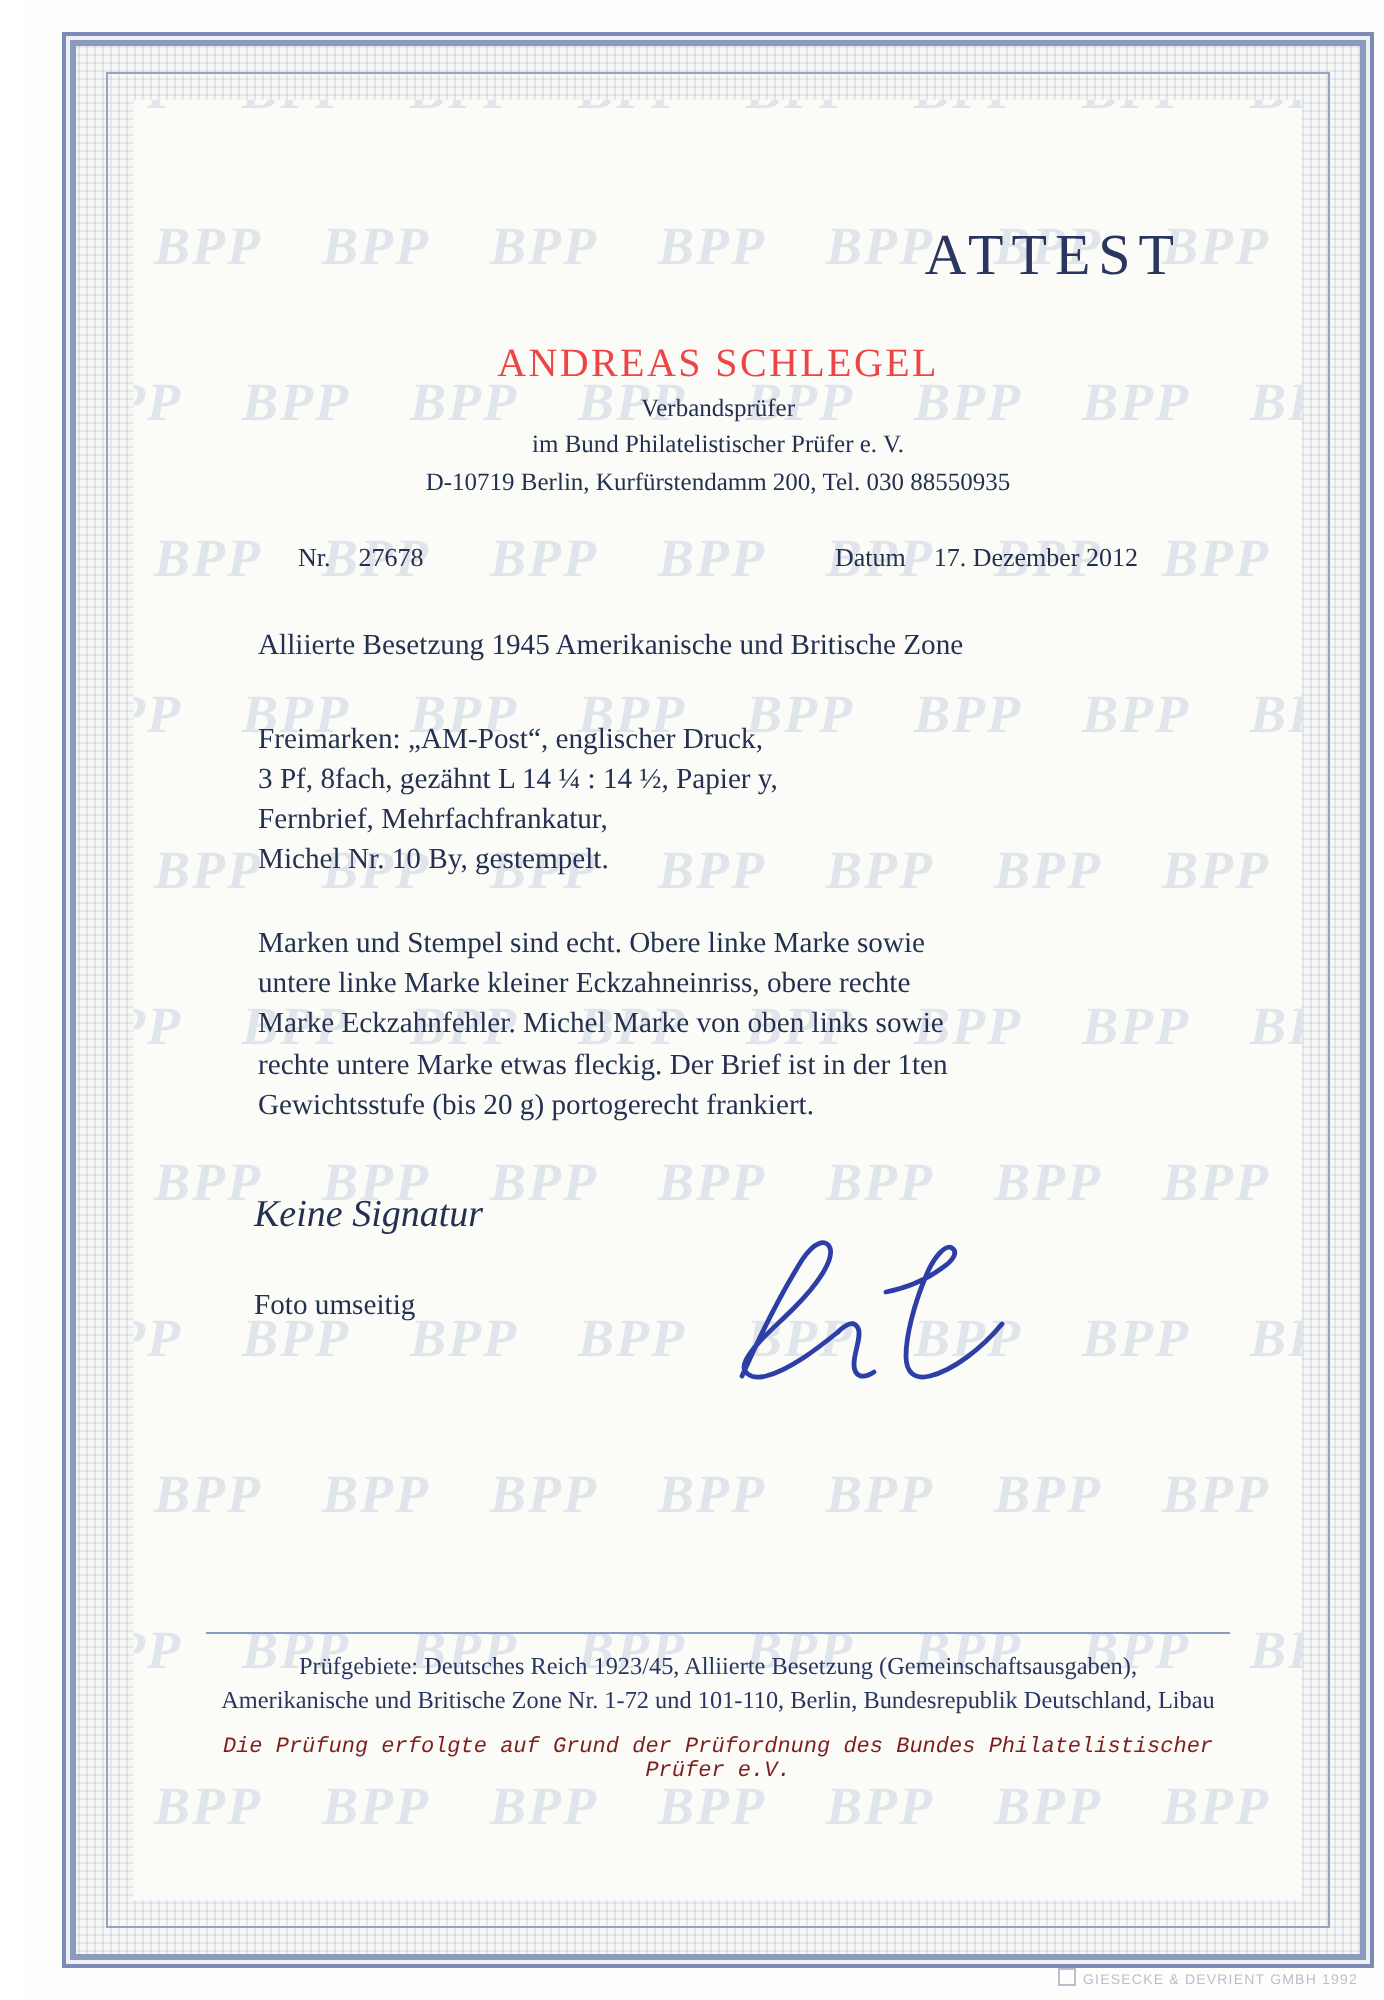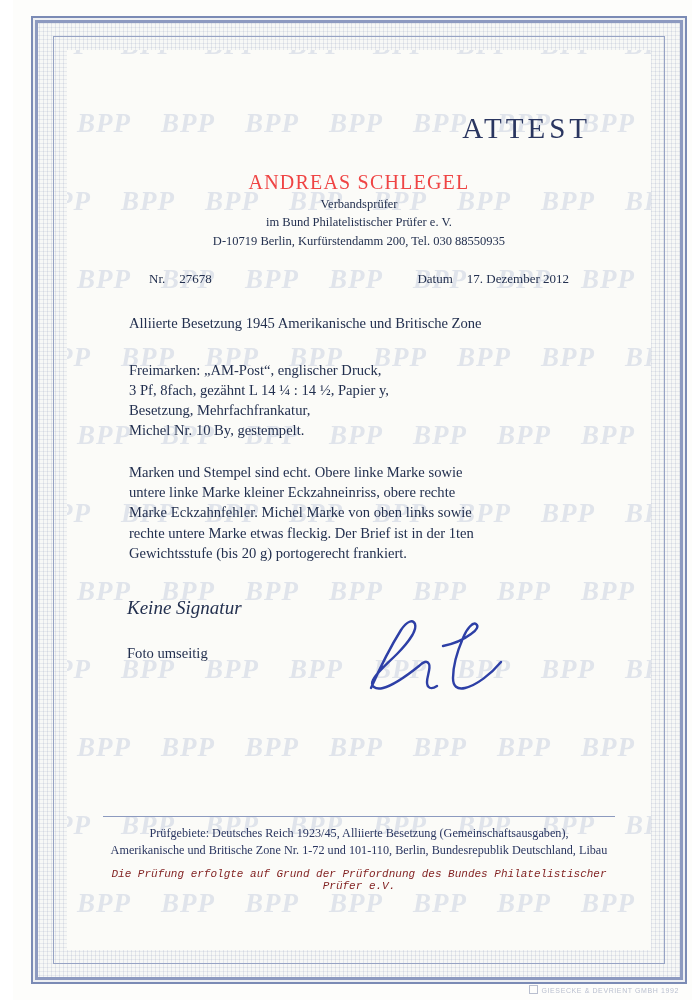--- a/index.html
+++ b/index.html
@@ -314,21 +314,21 @@
             <span class="meta-label">Datum</span>
             <span class="meta-value">17. Dezember 2012</span>
           </div>
         </div>
 
         <div class="para">Alliierte Besetzung 1945 Amerikanische und Britische Zone</div>
 
         <div class="para block-lines">
           <div>Freimarken: „AM-Post“, englischer Druck,</div>
           <div>3 Pf, 8fach, gezähnt L 14 ¼ : 14 ½, Papier y,</div>
-          <div>Besetzung, Mehrfachfrankatur,</div>
+          <div>Fernbrief, Mehrfachfrankatur,</div>
           <div>Michel Nr. 10 By, gestempelt.</div>
         </div>
 
         <div class="para block-lines tight">
           <div>Marken und Stempel sind echt. Obere linke Marke sowie</div>
           <div>untere linke Marke kleiner Eckzahneinriss, obere rechte</div>
           <div>Marke Eckzahnfehler. Michel  Marke von oben links sowie</div>
           <div>rechte untere Marke etwas fleckig. Der Brief ist in der 1ten</div>
           <div>Gewichtsstufe (bis 20 g) portogerecht frankiert.</div>
         </div>

